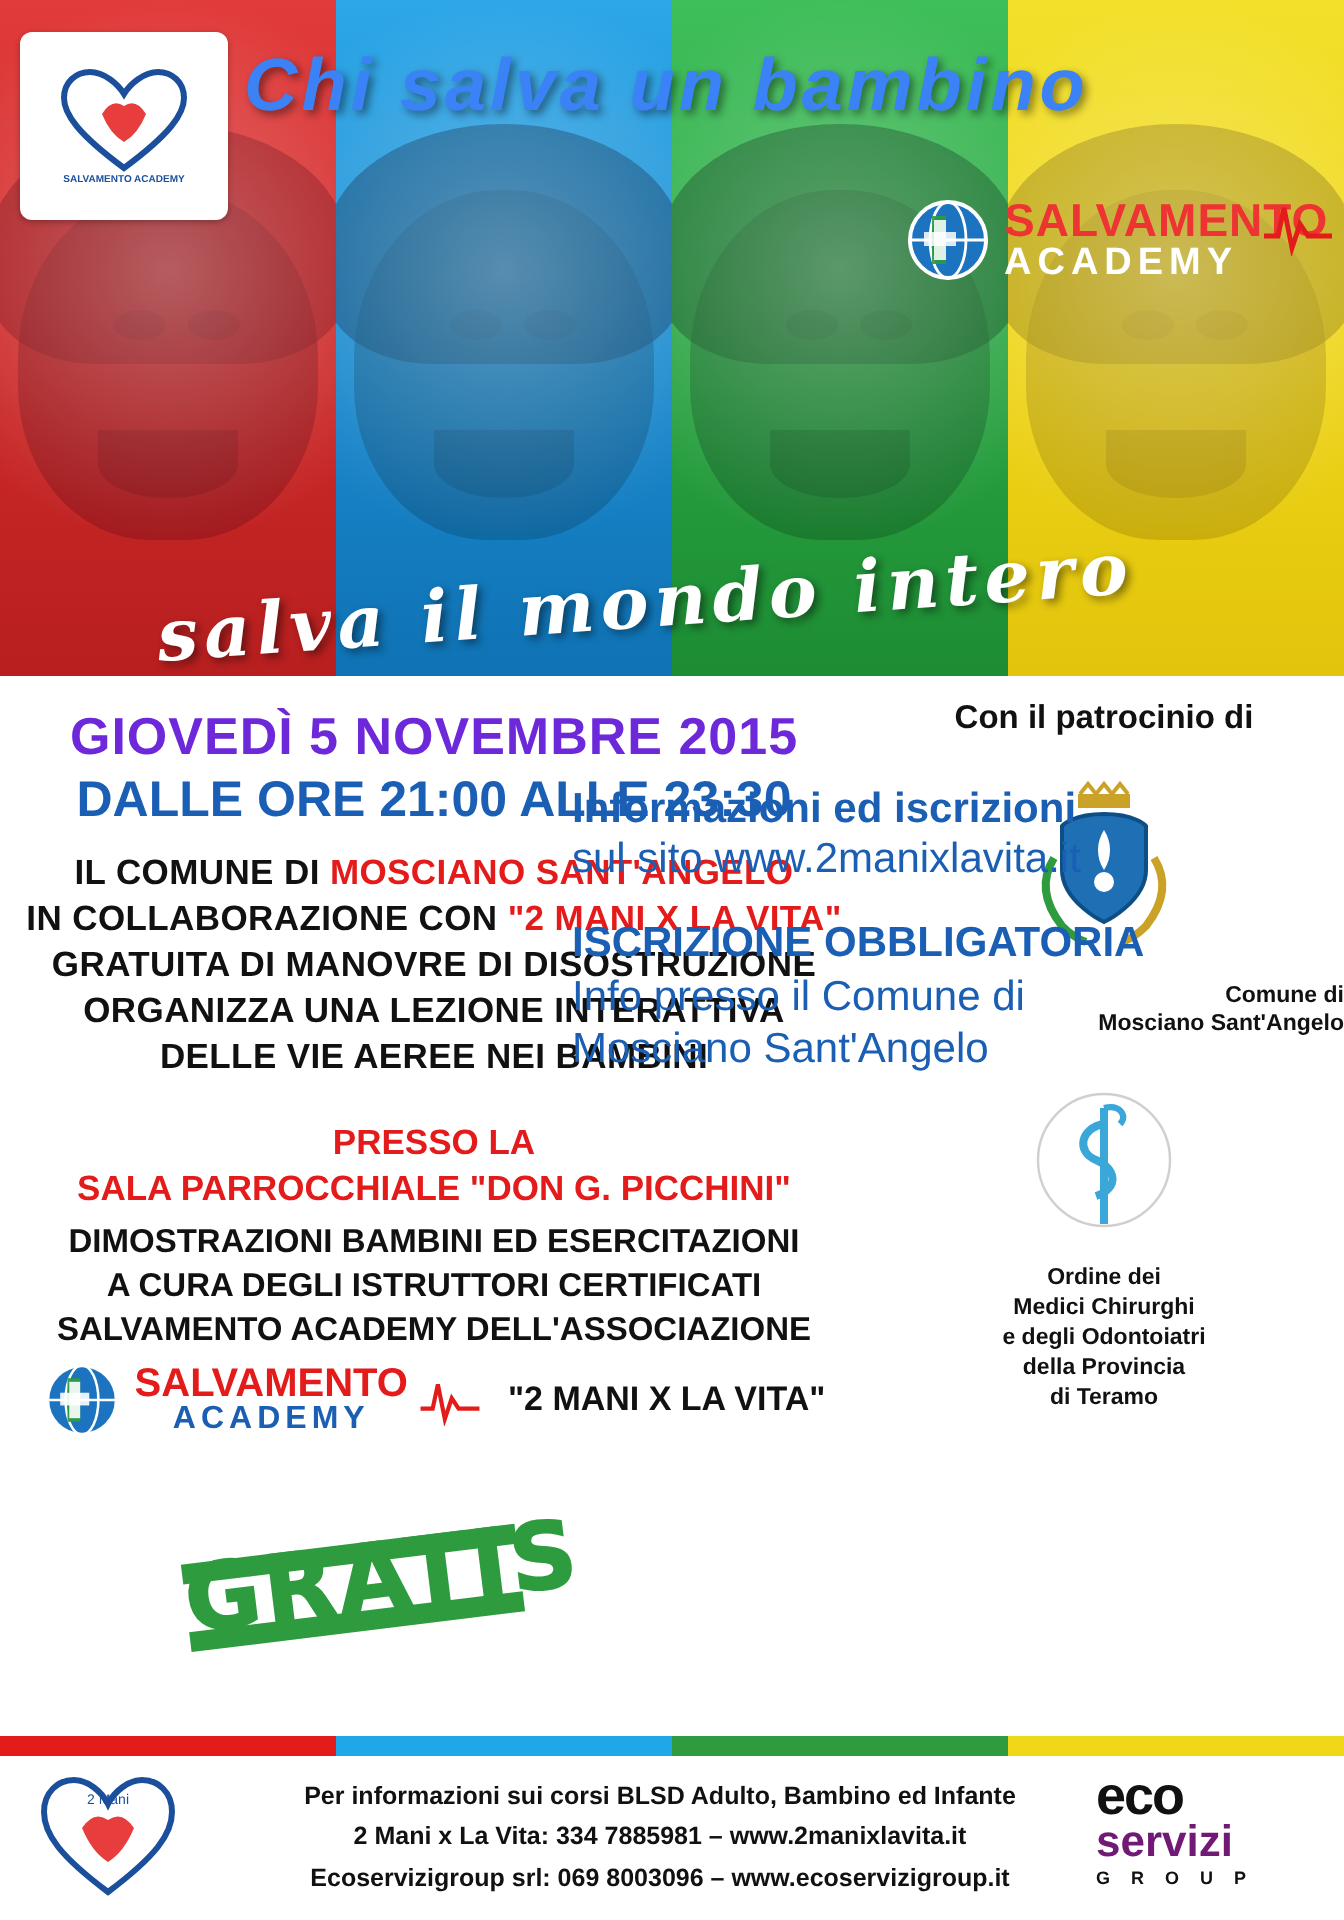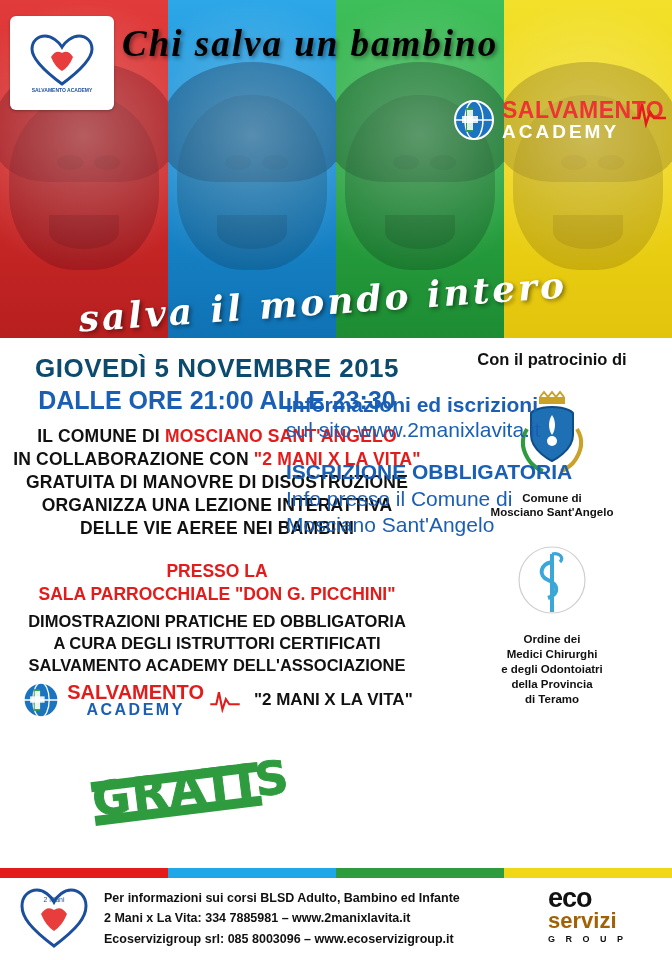--- a/index.html
+++ b/index.html
@@ -34,23 +34,23 @@
   .p2 .f-hair { background: #0a4470; opacity: .55; }
   .p3 .face { background: #0f5c22; }
   .p3 .f-hair { background: #0d5320; opacity: .55; }
   .p4 .face { background: #a68b06; }
   .p4 .f-hair { background: #97800a; opacity: .5; }
   .glow { position:absolute; inset:0; background: radial-gradient(circle at 50% 40%, rgba(255,255,255,.30), rgba(255,255,255,0) 62%); }
 
   
   .script-top {
     position: absolute; top: 22px; left: 122px; width: 520px;
-    font-family: Liberation Serif, serif;
+    font-family: Liberation Sans, sans-serif;
     font-style: italic; font-weight: bold;
-    font-size: 37px; color: #000000; letter-spacing: 2px;
+    font-size: 37px; color: #3b82f6; letter-spacing: 2px;
     text-shadow: 2px 2px 4px rgba(0,0,0,.45);
     white-space: nowrap;
   }
   .script-bottom {
     position: absolute; top: 278px; left: 78px; width: 560px;
     font-family: "DejaVu Serif", serif;
     font-style: italic; font-weight: bold;
     font-size: 36px; color: #ffffff; letter-spacing: 3px;
     text-shadow: 2px 2px 4px rgba(0,0,0,.45);
     white-space: nowrap;
@@ -73,39 +73,39 @@
   .sa-words { margin-left: 6px; line-height: 1; }
   .sa-salv { font-size: 23px; font-weight: bold; color: #e33; letter-spacing: .5px; font-family: "Liberation Sans", sans-serif; }
   .sa-acad { font-size: 19px; font-weight: bold; color: #ffffff; letter-spacing: 3px; }
   .ecg { position:absolute; right: -2px; top: 6px; }
 
   
   .main { position: absolute; top: 338px; left: 0; width: 672px; height: 530px; background: #ffffff; }
 
   .left-col { position: absolute; left: 0; top: 0; width: 432px; padding: 14px 8px 0 10px; text-align: center; }
 
-  .date-line { font-size: 26px; font-weight: bold; color: #0c4a6e; letter-spacing: .5px; line-height: 1.25; font-family: "Liberation Sans", sans-serif; }
+  .date-line { font-size: 26px; font-weight: bold; color: #6d28d9; letter-spacing: .5px; line-height: 1.25; font-family: "Liberation Sans", sans-serif; }
   .hour-line { font-size: 25px; font-weight: bold; color: #1a5fb4; line-height: 1.2; margin-top: 0; }
 
   .body-txt { margin-top: 10px; font-size: 17.5px; font-weight: bold; color: #111; line-height: 1.32; letter-spacing: .2px; }
   .body-txt .red { color: #e41b1b; }
   .red-block { color: #e41b1b; font-weight: bold; font-size: 17.5px; line-height: 1.32; }
   .dark-block { color:#111; font-weight: bold; font-size: 16.5px; line-height: 1.34; margin-top: 4px;}
 
   .sa-inline { display: flex; align-items: center; justify-content: center; margin-top: 4px; gap: 6px; }
   .sa-inline .sa-globe2 { width: 40px; height: 40px; position: relative; }
   .sa-inline .w1 { font-size: 20px; font-weight: bold; color:#e41b1b; line-height:1; }
   .sa-inline .w2 { font-size: 16px; font-weight: bold; color:#1a5fb4; letter-spacing: 2.5px; line-height:1; }
   .sa-inline .quote { font-size: 17px; font-weight: bold; color:#111; margin-left: 8px; }
 
   
   .right-col { position: absolute; right: 0; top: 0; width: 240px; text-align: center; padding-top: 12px; }
   .patro-title { font-size: 16.5px; font-weight: bold; color: #111; }
   .crest { width: 86px; height: 100px; margin: 16px auto 6px; position: relative; }
-  .crest-cap { font-size: 11.5px; font-weight: bold; color: #111; line-height: 1.25; }
+  .crest-cap { font-size: 11.5px; font-weight: bold; color: #111; line-height: 1.25; text-align: right; }
   .omceo { width: 74px; height: 86px; margin: 20px auto 6px; position: relative; }
   .omceo-cap { font-size: 11.5px; font-weight: bold; color: #111; line-height: 1.3; }
 
   
   .gratis {
     position: absolute; left: 92px; top: 760px; width: 168px; height: 60px;
     transform: rotate(-7deg);
   }
   .gratis .bar { position:absolute; left: 0; top: 12px; width: 168px; height: 10px; background:#2e9b3f; }
   .gratis .bar2 { position:absolute; left: 0; top: 46px; width: 168px; height: 10px; background:#2e9b3f; }
@@ -122,24 +122,24 @@
   .info-l2 { font-size: 21px; font-weight: normal; color: #1a5fb4; line-height: 1.25; }
   .info-l3 { font-size: 21px; font-weight: bold; color: #1a5fb4; margin-top: 16px; line-height: 1.25; }
 
   
   .stripe { position: absolute; top: 868px; left: 0; width: 672px; height: 10px; display: flex; }
   .stripe div { flex: 1; }
 
   
   .footer { position: absolute; top: 878px; left: 0; width: 672px; height: 82px; background: #ffffff; }
   .footer-logo { position: absolute; left: 16px; top: 6px; width: 76px; height: 70px; }
-  .footer-text { position: absolute; left: 104px; top: 10px; width: 452px; font-size: 12.5px; font-weight: bold; color: #111; line-height: 1.62; }
+  .footer-text { position: absolute; left: 104px; top: 10px; width: 452px; text-align: center; font-size: 12.5px; font-weight: bold; color: #111; line-height: 1.62; }
   .eco-logo { position: absolute; right: 14px; top: 8px; width: 110px; text-align: left; }
   .eco-eco { font-size: 27px; font-weight: bold; color: #111; line-height: .92; letter-spacing: -1px; }
-  .eco-serv { font-size: 22px; font-weight: bold; color: #a16207; line-height: .95; }
+  .eco-serv { font-size: 22px; font-weight: bold; color: #701a75; line-height: .95; }
   .eco-group { font-size: 9px; font-weight: bold; color: #111; letter-spacing: 4px; margin-top: 2px; }
 </style>
 </head>
 <body>
 
 <div class="poster">
 
   <div class="photo-band">
     <div class="photo-col p1">
       <div class="face f-hair"></div>
@@ -224,21 +224,21 @@
         <div>ORGANIZZA UNA LEZIONE INTERATTIVA</div>
         <div>DELLE VIE AEREE NEI BAMBINI</div>
       </div>
 
       <div class="red-block" style="margin-top:20px;">
         <div>PRESSO LA</div>
         <div>SALA PARROCCHIALE "DON G. PICCHINI"</div>
       </div>
 
       <div class="dark-block">
-        <div>DIMOSTRAZIONI PRATICHE ED OBBLIGATORIA</div>
+        <div>DIMOSTRAZIONI BAMBINI ED ESERCITAZIONI</div>
         <div>A CURA DEGLI ISTRUTTORI CERTIFICATI</div>
         <div>SALVAMENTO ACADEMY DELL'ASSOCIAZIONE</div>
       </div>
 
       <div class="sa-inline">
         <div class="sa-globe2">
           <svg width="40" height="40" viewBox="0 0 44 44">
             <circle cx="22" cy="22" r="19" fill="#1c74c0" stroke="#ffffff" stroke-width="2"></circle>
             <ellipse cx="22" cy="22" rx="9" ry="19" fill="none" stroke="#ffffff" stroke-width="1.4"></ellipse>
             <line x1="3" y1="22" x2="41" y2="22" stroke="#ffffff" stroke-width="1.4"></line>
@@ -320,21 +320,21 @@
     <div class="footer-logo">
       <svg width="76" height="70" viewBox="0 0 76 70">
         <path d="M38 62 C14 44 6 33 6 22 C6 12 13 6 21 6 C28 6 35 12 38 18 C41 12 48 6 55 6 C63 6 70 12 70 22 C70 33 62 44 38 62 Z" fill="none" stroke="#1b4f9c" stroke-width="3"></path>
         <path d="M25 30 q6 -9 13 -4 q7 -5 13 4 q-5 12 -13 17 q-8 -5 -13 -17 Z" fill="#e41b1b" opacity=".85"></path>
         <text x="38" y="18" font-size="7" text-anchor="middle" fill="#1b4f9c" font-family="Liberation Sans, sans-serif">2 Mani</text>
       </svg>
     </div>
     <div class="footer-text">
       <div>Per informazioni sui corsi BLSD Adulto, Bambino ed Infante</div>
       <div>2 Mani x La Vita: 334 7885981 – www.2manixlavita.it</div>
-      <div>Ecoservizigroup srl: 085 8003096 – www.ecoservizigroup.it</div>
+      <div>Ecoservizigroup srl: 069 8003096 – www.ecoservizigroup.it</div>
     </div>
     <div class="eco-logo">
       <div class="eco-eco">eco</div>
       <div class="eco-serv">servizi</div>
       <div class="eco-group">G R O U P</div>
     </div>
   </div>
 
 </div>
 

